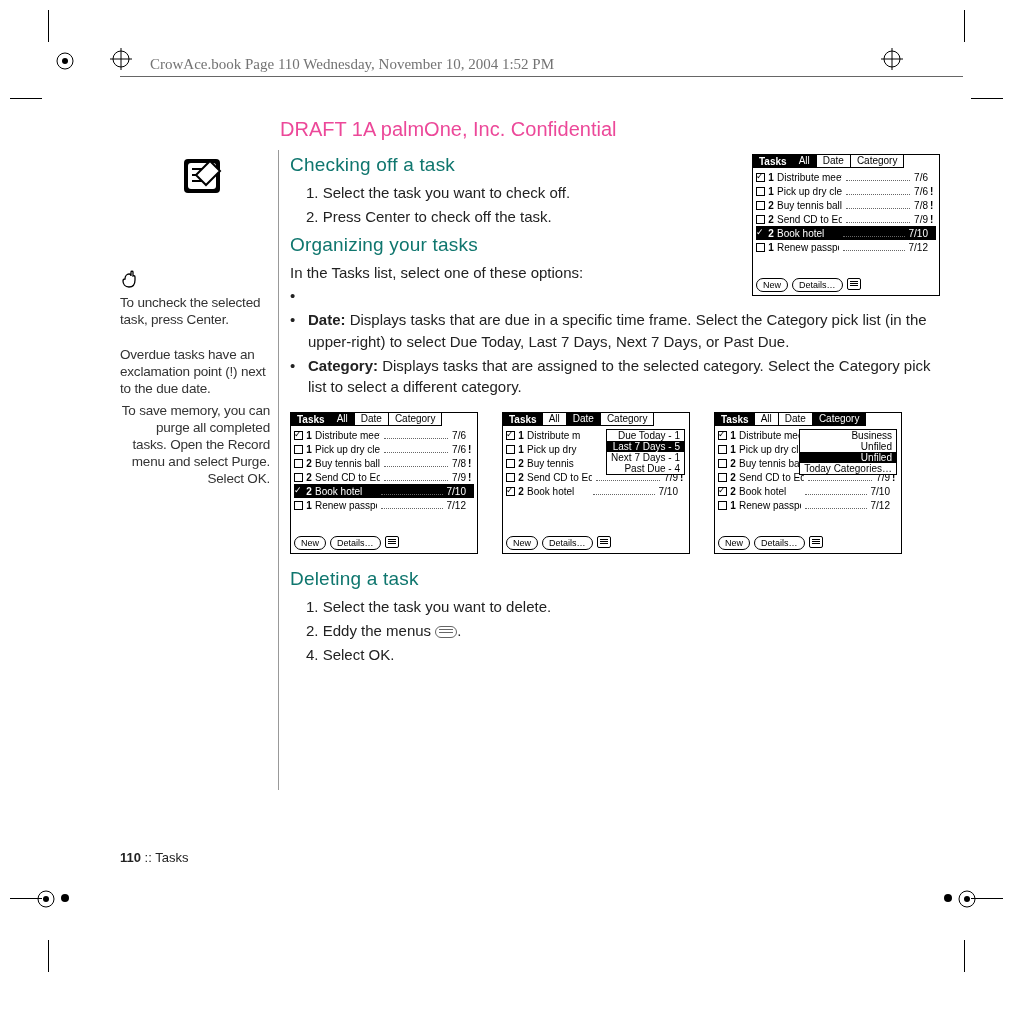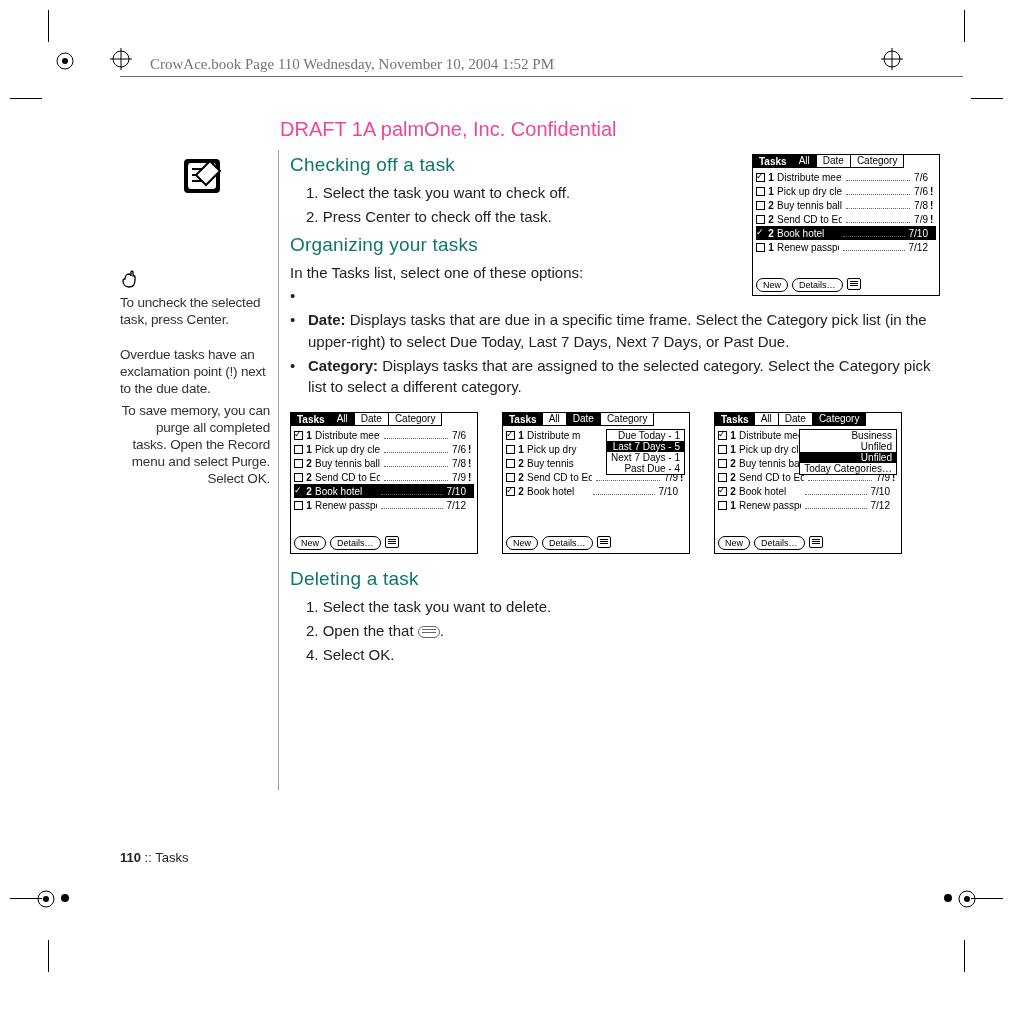--- a/index.html
+++ b/index.html
@@ -424,21 +424,21 @@
         <div class="palm-foot">
           <div class="pbtn">New</div>
           <div class="pbtn">Details…</div>
           <div class="pnote"></div>
         </div>
       </div>
     </div>
 
     <h3 class="sec" style="">Deleting a task</h3>
     <div class="step">1. <span>Select the task you want to delete.</span></div>
-    <div class="step">2. <span>Open the that </span><span class="menu-glyph"></span><span>.</span></div>
+    <div class="step">2. <span>Eddy the menus </span><span class="menu-glyph"></span><span>.</span></div>
     <div class="step">4. <span>Select OK.</span></div>
 
   </div>
 </div>
 
 <div class="page-footer">
   <b>110</b><span>   ::   </span><span>Tasks</span>
 </div>
 
 </body></html>

